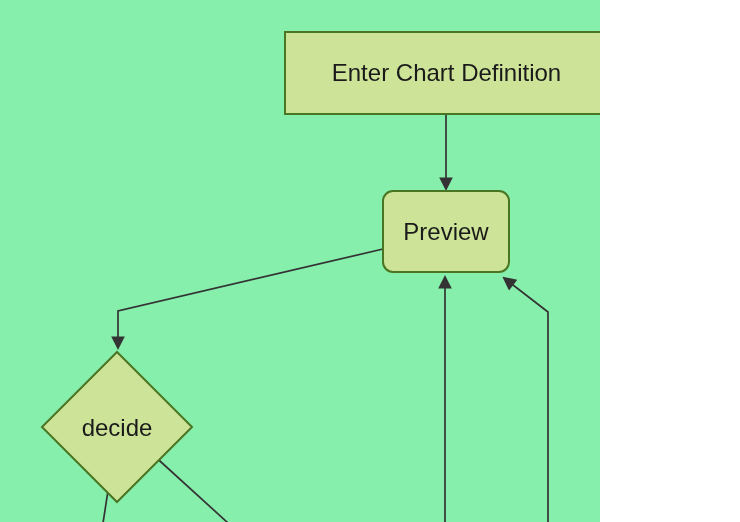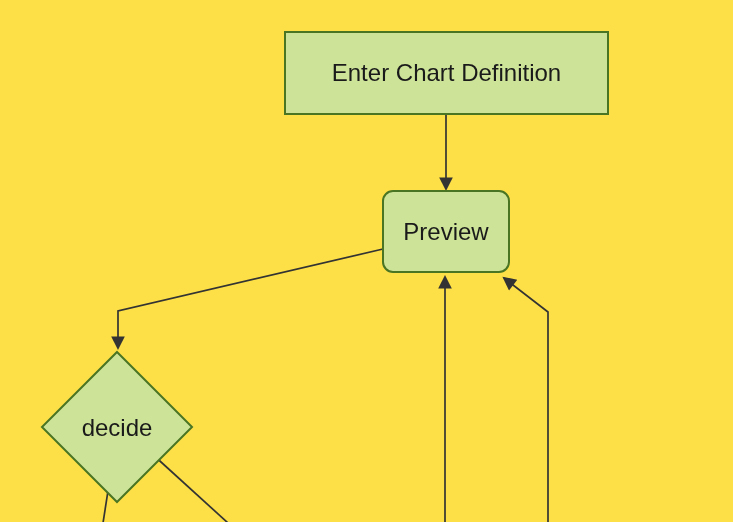--- a/index.html
+++ b/index.html
@@ -1,20 +1,20 @@
 <!DOCTYPE html>
 <html><head>
 <meta charset="utf-8">
 <style>
   html, body { margin: 0; padding: 0; background: #ffffff; }
   .diagram-viewport {
     position: relative;
-    width: 733px;
+    width: 600px;
     height: 522px;
-    background: #fde047;
+    background: #86efac;
     overflow: hidden;
   }
   svg { display: block; }
   .edge { fill: none; stroke-width: 1.7px; }
   .node-shape { stroke-width: 2px; }
   .node-label {
     font-family: "Liberation Sans", "DejaVu Sans", sans-serif;
     font-size: 24px;
     text-anchor: middle;
   }

